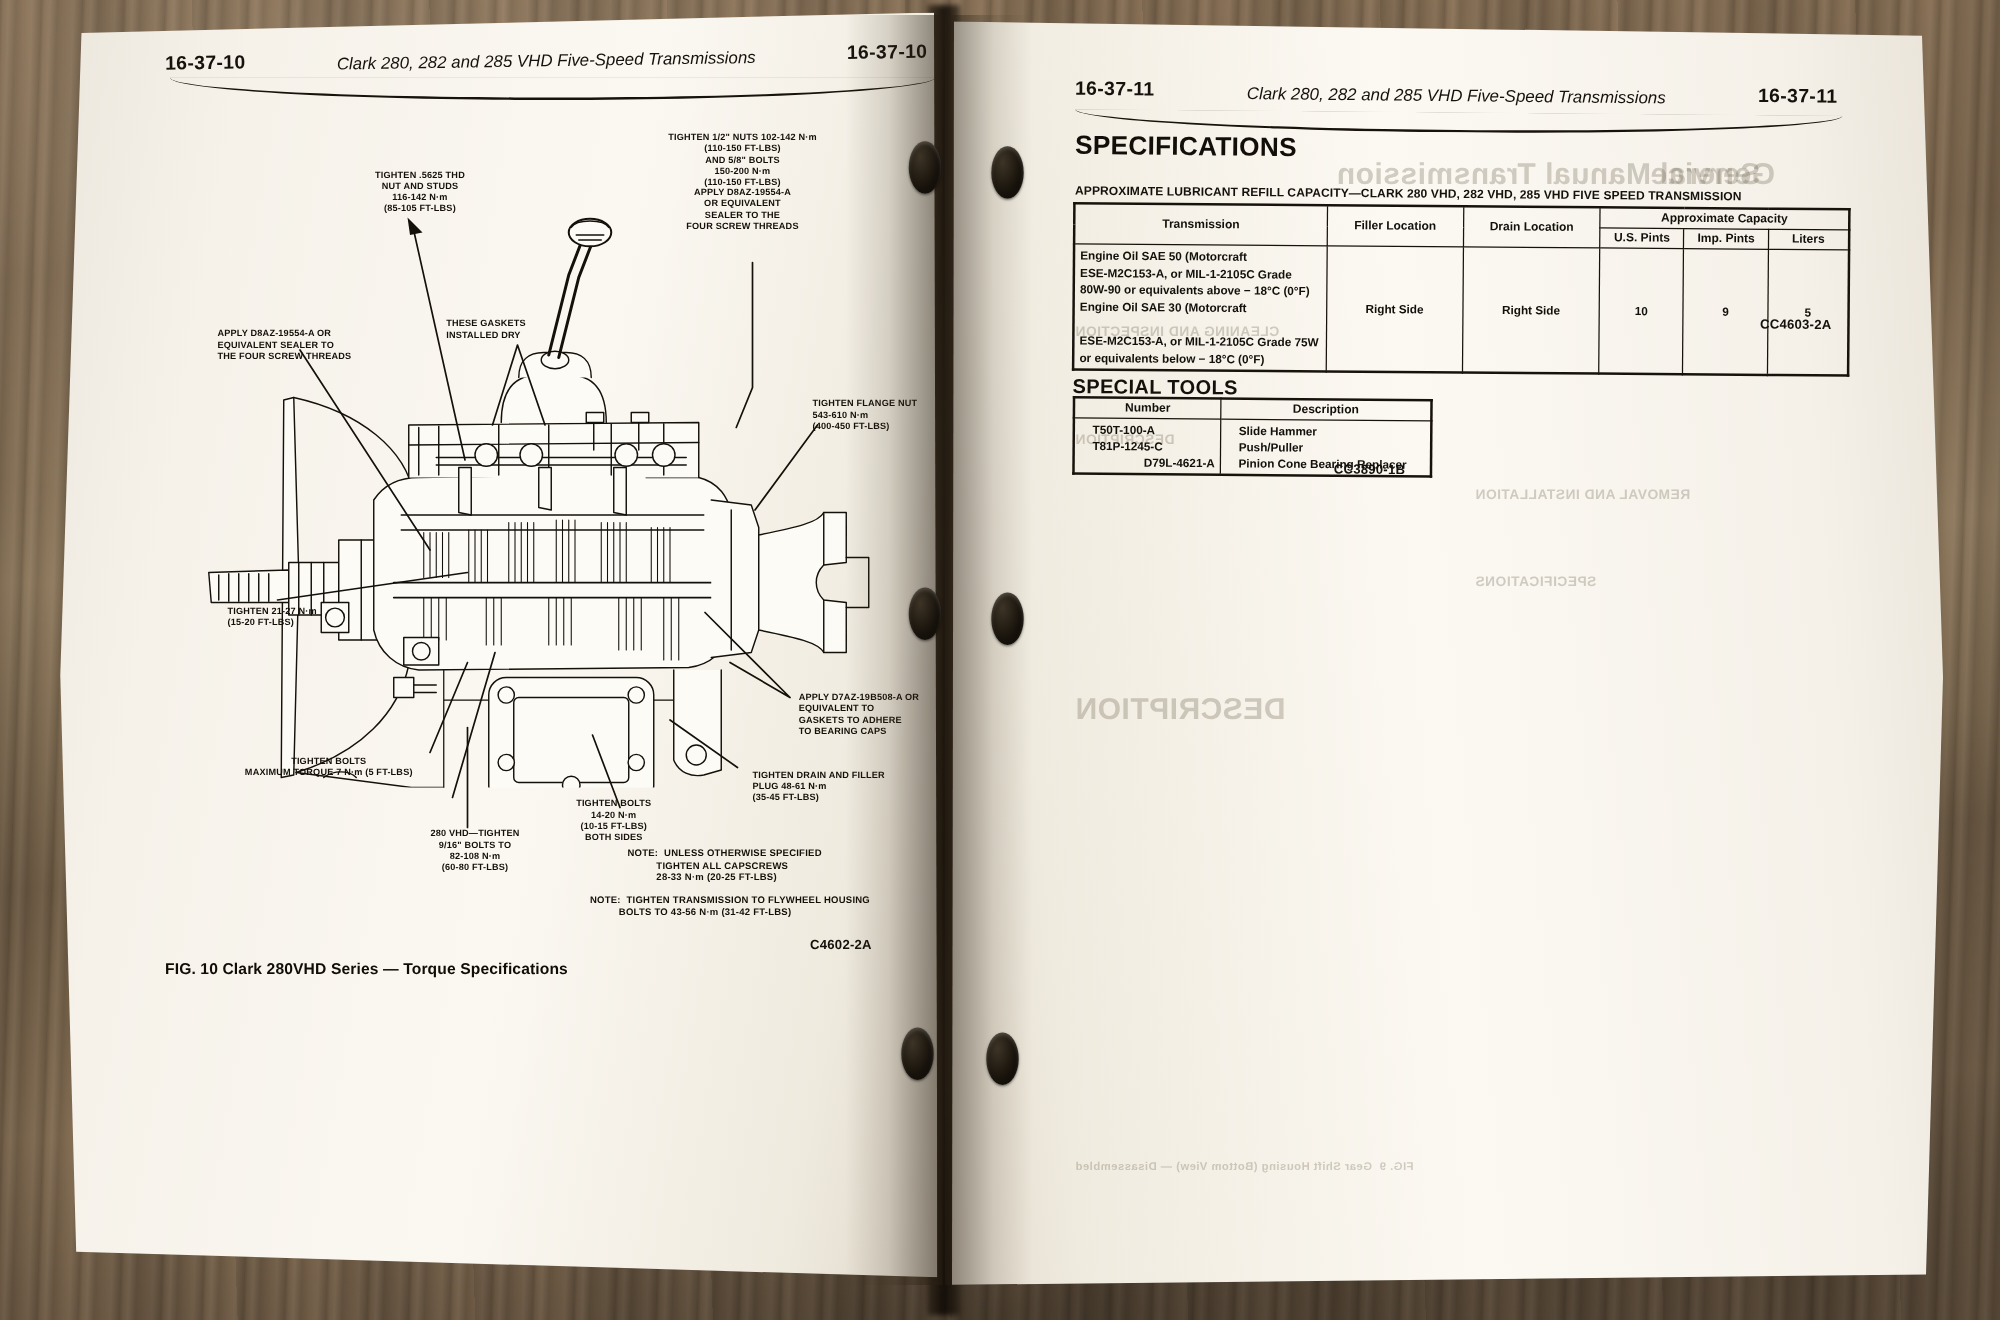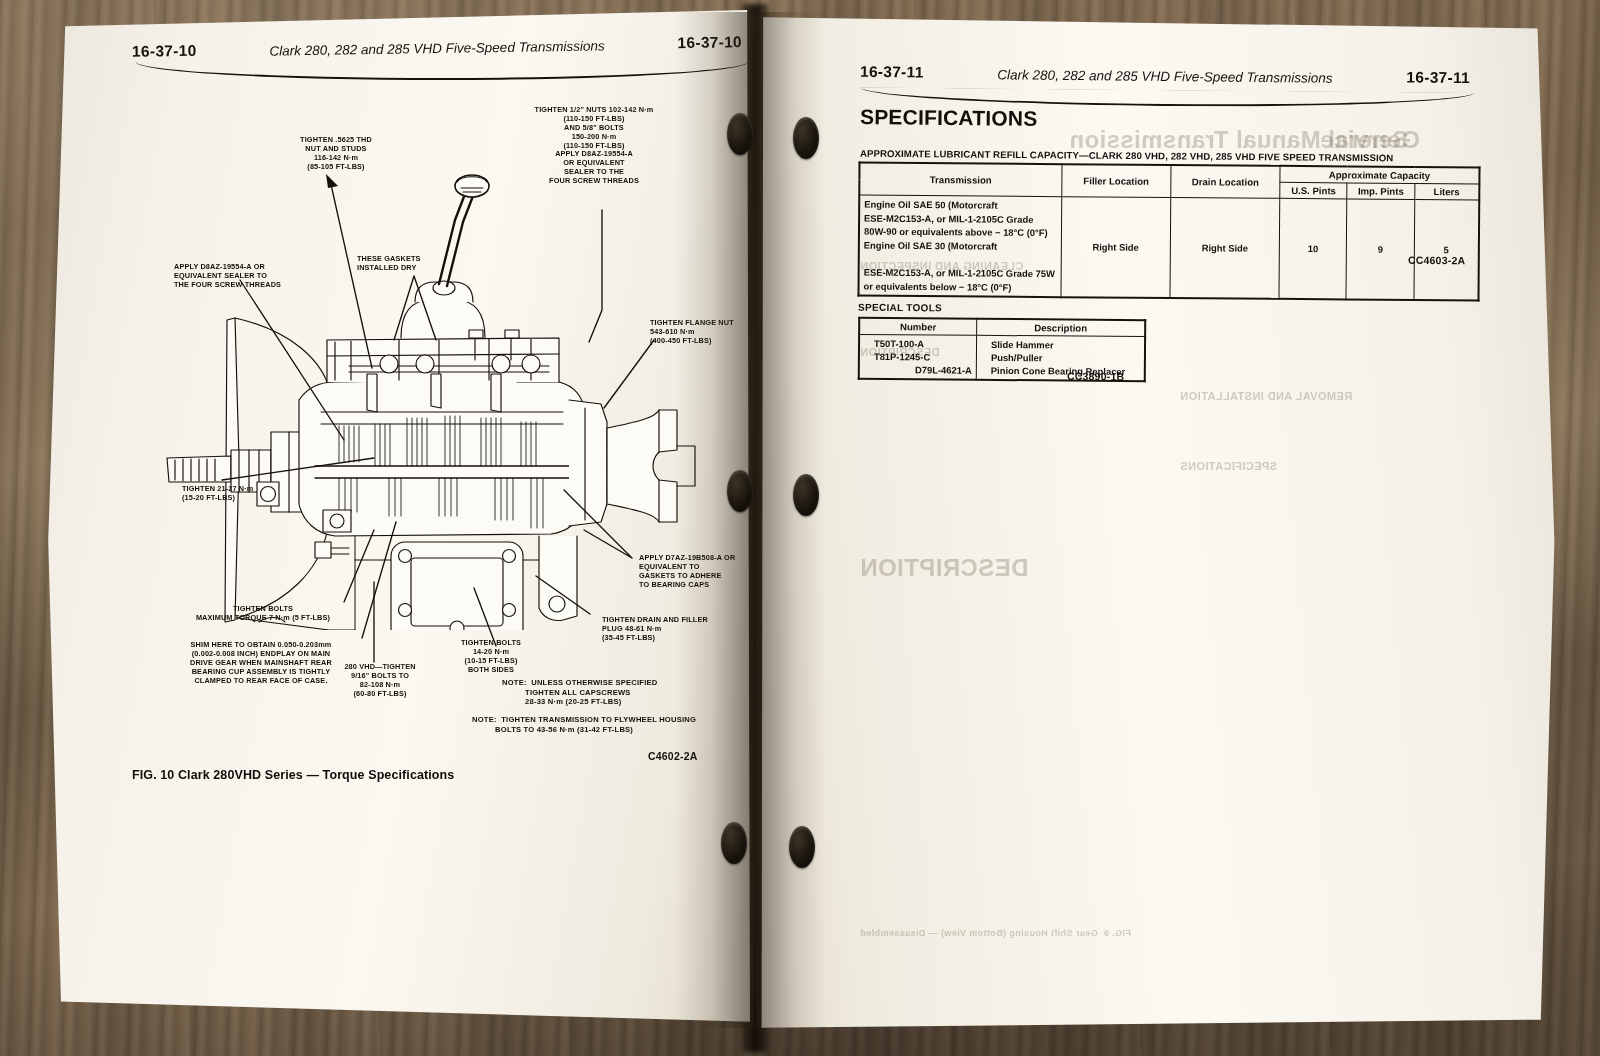--- a/index.html
+++ b/index.html
@@ -111,21 +111,21 @@
     color:#12100b;font-size:9.4px;
   }
   table.spec th, table.spec td{
     border:1.4px solid #17130c;padding:2px 4px;vertical-align:middle;
   }
   table.spec th{font-weight:bold;text-align:center;font-size:9.6px;}
   table.spec td{font-weight:600;}
   .c-center{text-align:center;}
   .figcode{position:absolute;font-size:10.5px;font-weight:bold;color:#14110c;letter-spacing:.2px;}
 
-  .st-title{position:absolute;font-weight:bold;font-size:10px;letter-spacing:.3px;color:#14110c;}
+  .st-title{position:absolute;font-weight:bold;font-size:16px;letter-spacing:.3px;color:#14110c;}
 
   
   .callout{
     position:absolute;color:#141009;font-size:7.3px;line-height:1.22;
     font-weight:bold;letter-spacing:.15px;white-space:pre;
   }
   .ca-center{text-align:center;}
   .ca-left{text-align:left;}
 
   .note{
@@ -323,25 +323,20 @@
 (15-20 FT-LBS)</div>
 
       <div class="callout ca-left" style="left:595px;top:544px;width:140px;">APPLY D7AZ-19B508-A OR
 EQUIVALENT TO
 GASKETS TO ADHERE
 TO BEARING CAPS</div>
 
       <div class="callout ca-center" style="left:104px;top:595px;width:230px;">TIGHTEN BOLTS
 MAXIMUM TORQUE 7 N·m (5 FT-LBS)</div>
 
-      <div class="callout ca-center" style="left:96px;top:631px;width:242px;">SHIM HERE TO OBTAIN 0.050-0.203mm
-(0.002-0.008 INCH) ENDPLAY ON MAIN
-DRIVE GEAR WHEN MAINSHAFT REAR
-BEARING CUP ASSEMBLY IS TIGHTLY
-CLAMPED TO REAR FACE OF CASE.</div>
 
       <div class="callout ca-center" style="left:272px;top:653px;width:128px;">280 VHD—TIGHTEN
 9/16" BOLTS TO
 82-108 N·m
 (60-80 FT-LBS)</div>
 
       <div class="callout ca-center" style="left:388px;top:629px;width:118px;">TIGHTEN BOLTS
 14-20 N·m
 (10-15 FT-LBS)
 BOTH SIDES</div>

